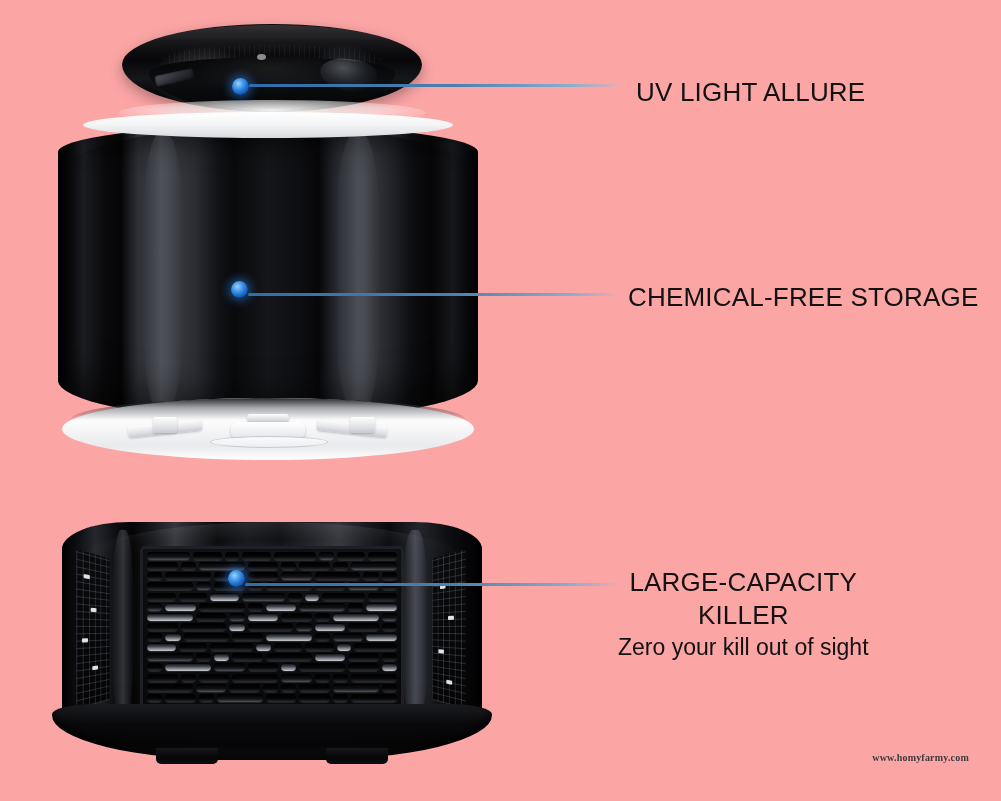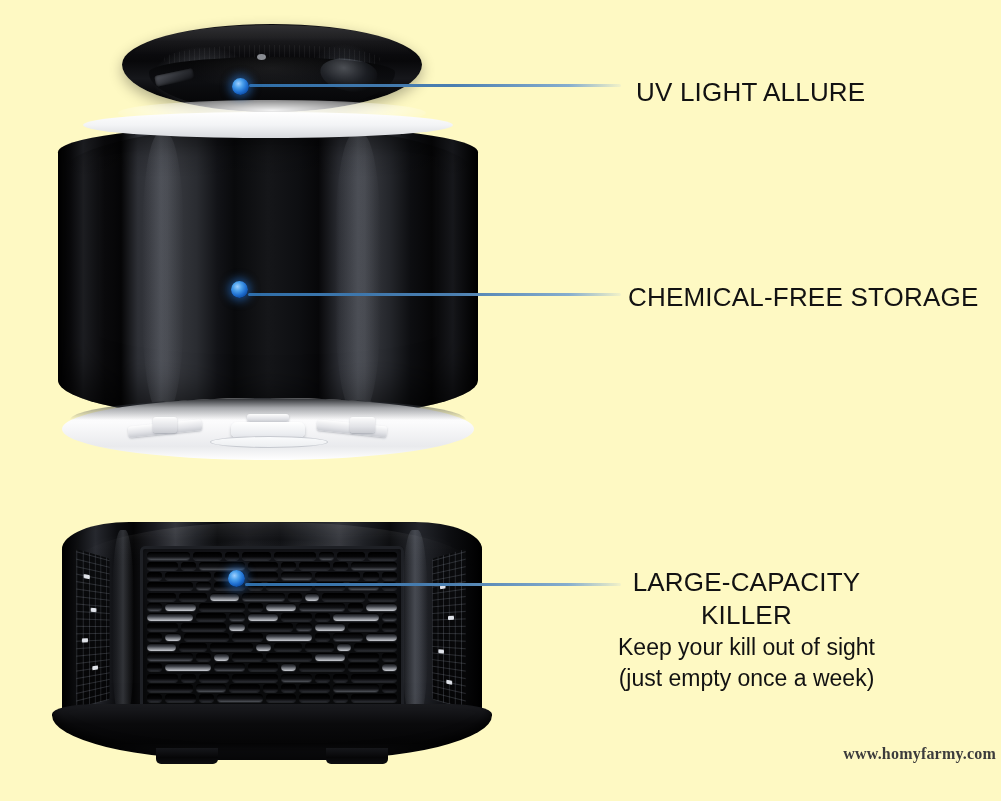--- a/index.html
+++ b/index.html
@@ -10,21 +10,21 @@
   }
   body {
     font-family: "Liberation Sans", sans-serif;
     -webkit-font-smoothing: antialiased;
   }
 
   .scene {
     position: relative;
     width: 1001px;
     height: 801px;
-    background: #fef9c3;
+    background: #fca5a5;
     overflow: hidden;
   }
 
   
   .product-photo {
     position: absolute;
     left: 0;
     top: 0;
     width: 560px;
     height: 801px;
@@ -413,23 +413,23 @@
     font-size: 23px;
     line-height: 31px;
     font-weight: 400;
     white-space: nowrap;
   }
   .t-left   { text-align: left; }
   .t-center { text-align: center; }
 
   .watermark {
     position: absolute;
-    right: 5px;
+    right: 32px;
     bottom: 38px;
-    font-size: 16px;
+    font-size: 10px;
     font-weight: 700;
     color: #3c3c3c;
     letter-spacing: 0.2px;
     font-family: "Liberation Serif", serif;
   }
 </style>
 </head>
 <body>
 
 <div class="scene">
@@ -675,20 +675,19 @@
       <div class="callout-title">CHEMICAL-FREE STORAGE</div>
     </div>
   </div>
 
   <div>
     <div class="callout-line" id="line-2" style="left: 245px; top: 583px; width: 376px;"></div>
     <div class="callout-dot" id="dot-2" style="left: 228px; top: 570px;"></div>
     <div class="callout-text t-center" id="text-2" style="left: 618px; top: 566px;">
       <div class="callout-title">LARGE-CAPACITY</div>
       <div class="callout-title">KILLER</div>
-      <div class="callout-sub">Keep your kill out of sight</div>
-      <div class="callout-sub">(just empty once a week)</div>
+      <div class="callout-sub">Zero your kill out of sight</div>
     </div>
   </div>
 
   <div class="watermark">www.homyfarmy.com</div>
 
 </div>
 
 </body></html>

